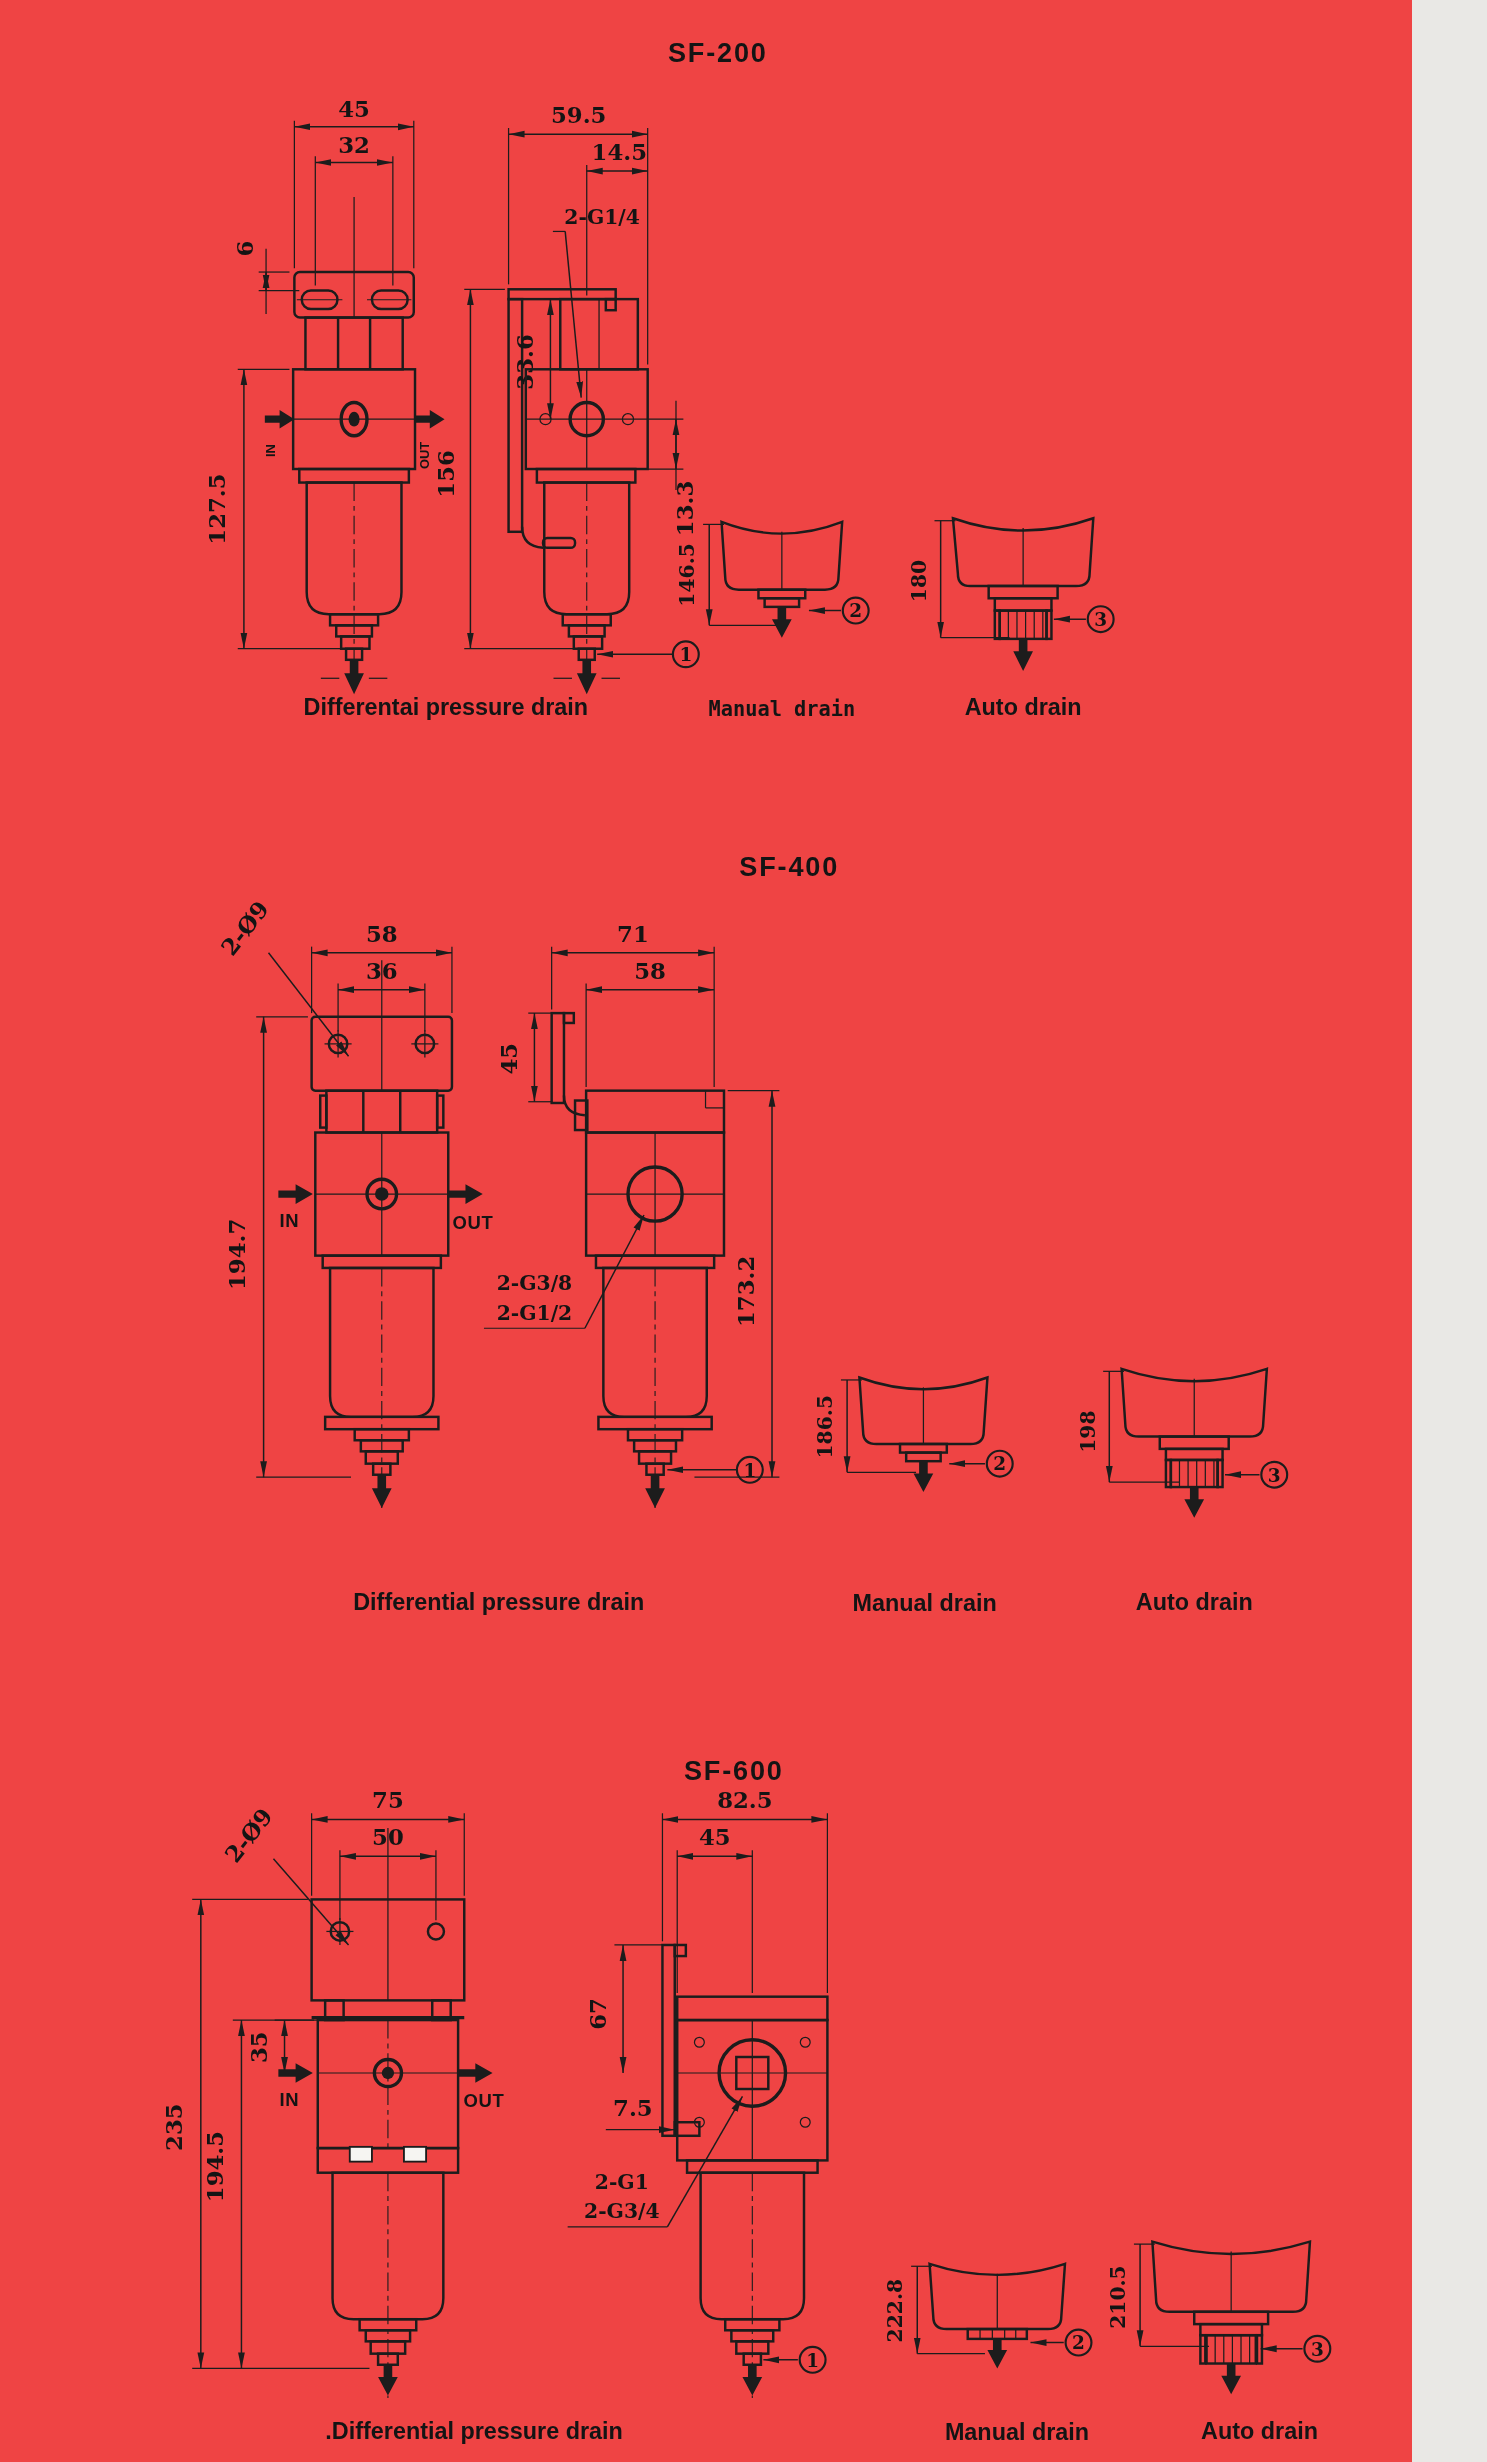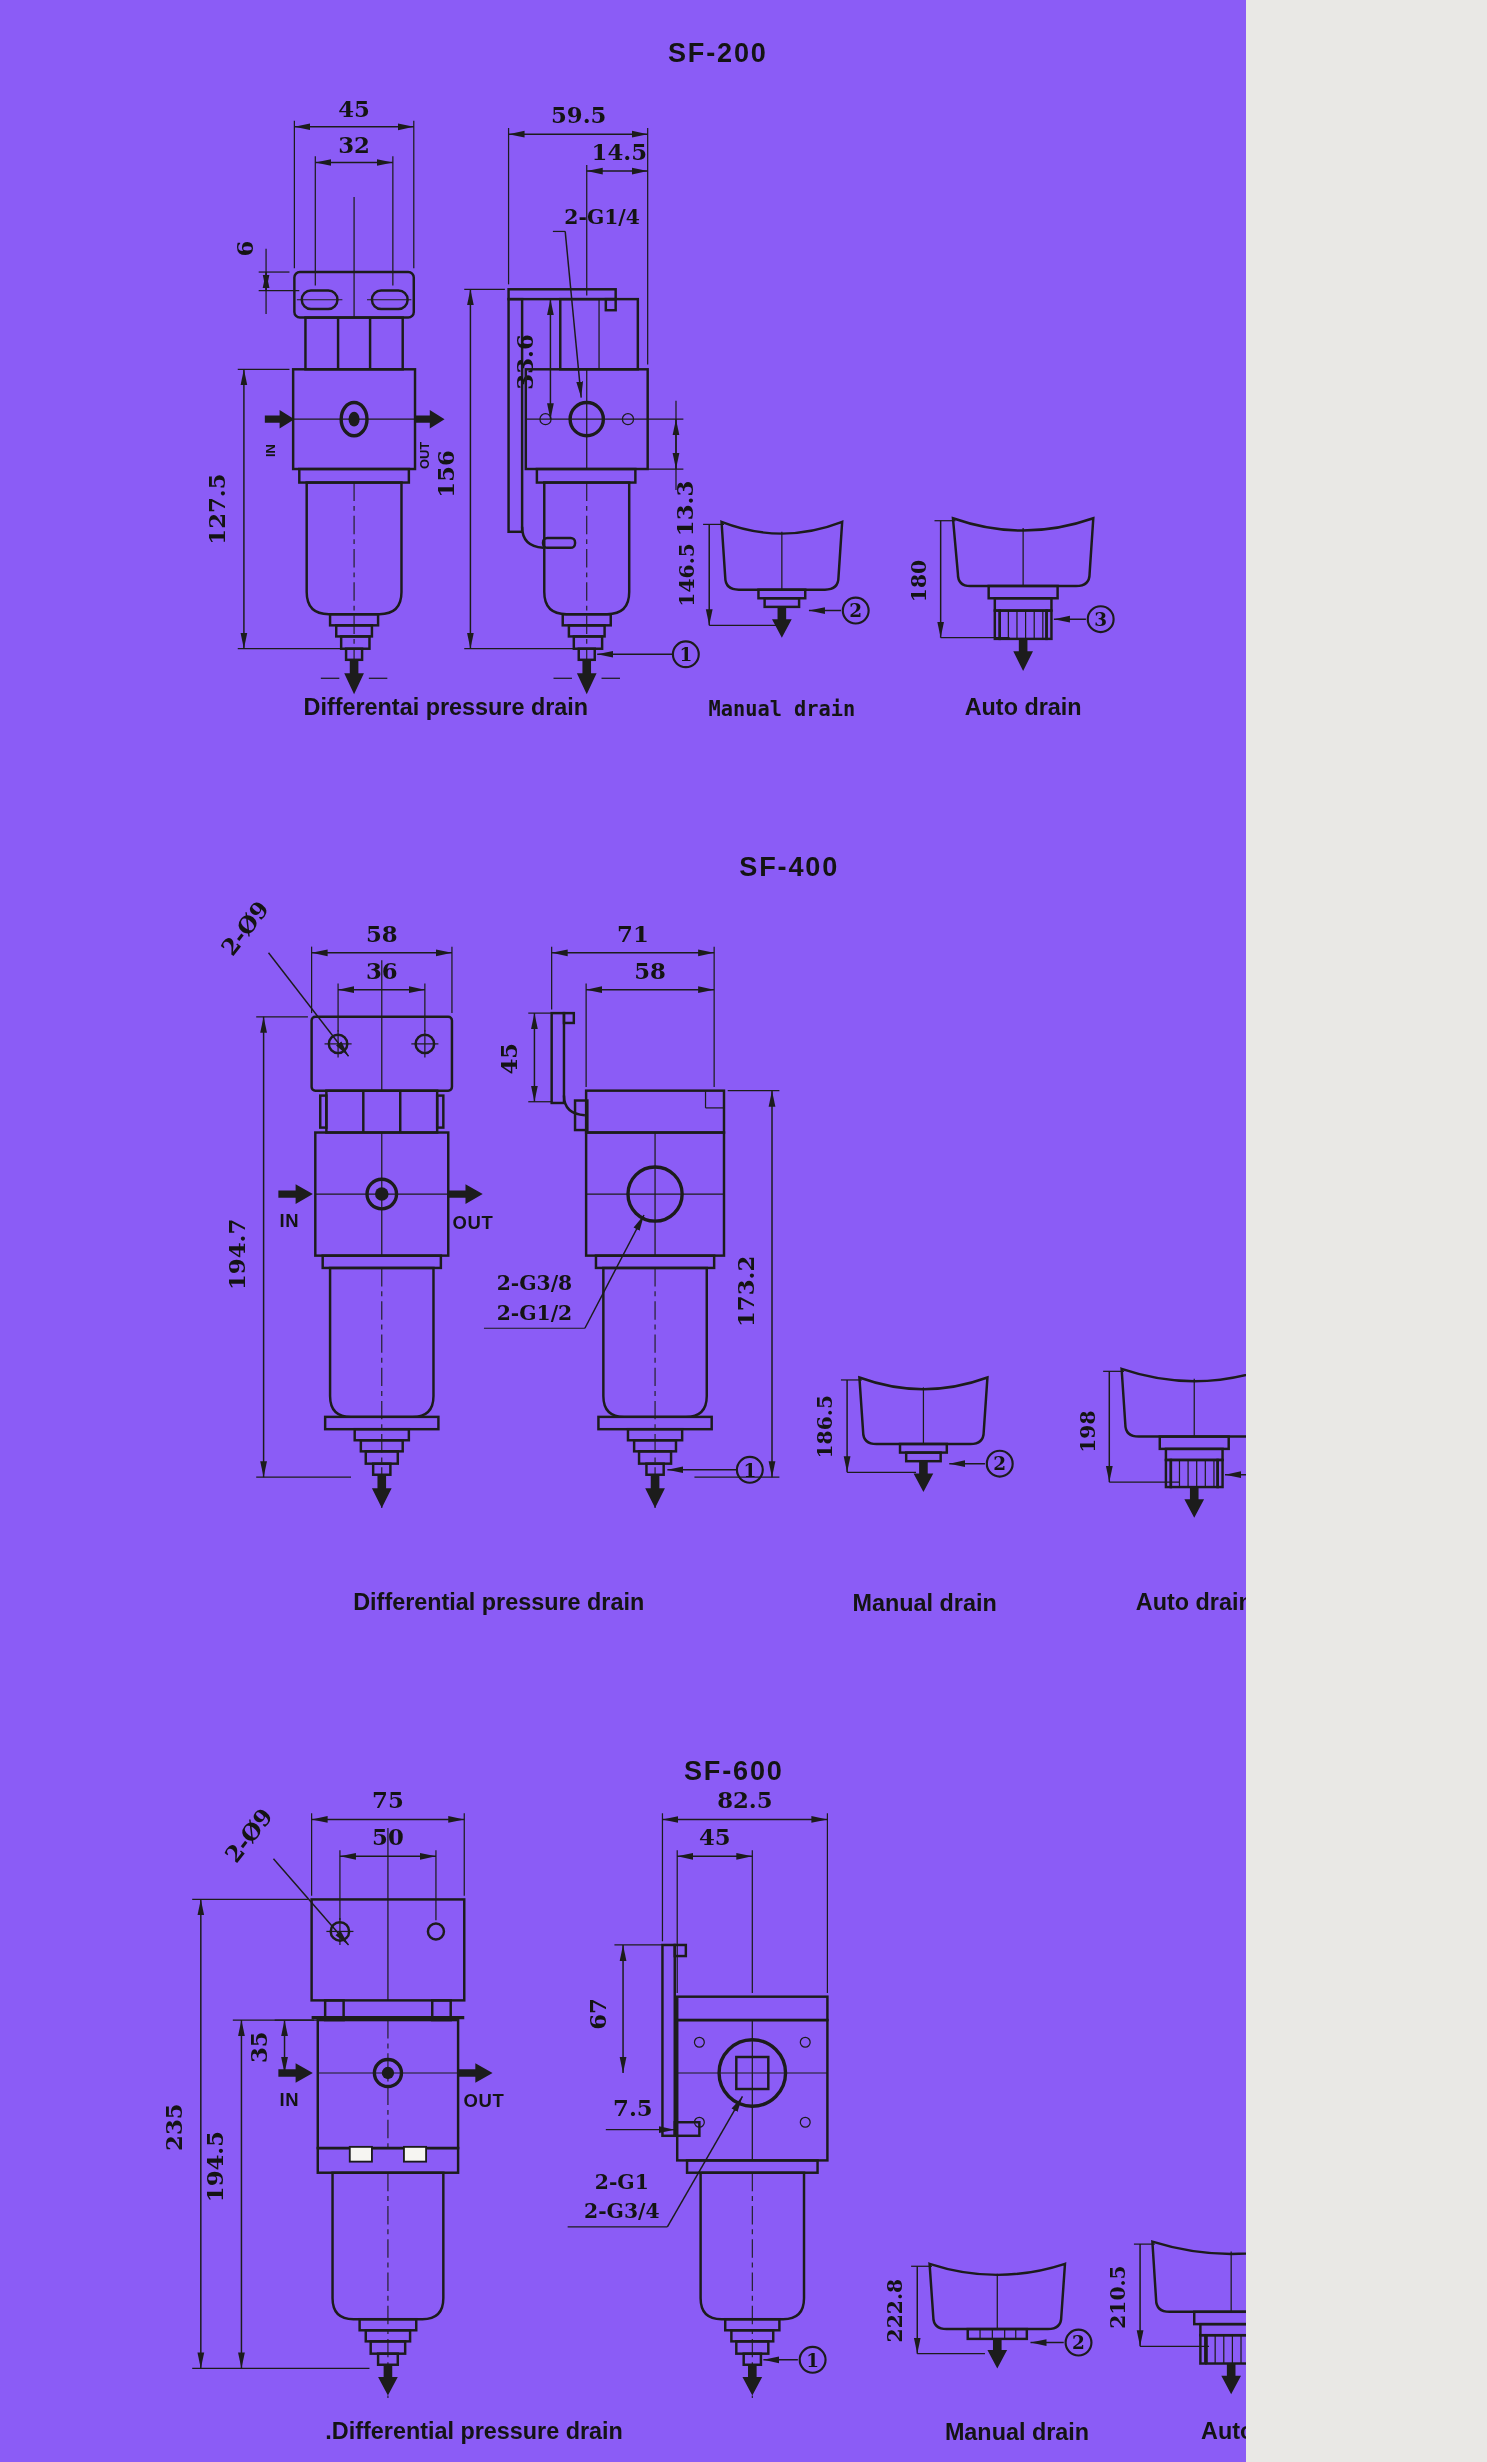--- a/index.html
+++ b/index.html
@@ -1,17 +1,17 @@
 <!DOCTYPE html>
 <html style="font-size:9.8px"><head>
 <meta charset="utf-8">
 <style>
   html,body{margin:0;padding:0;}
   body{background:#e9e8e5;font-family:"Liberation Sans",sans-serif;}
-  .sheet{position:relative;width:1246px;height:2462px;background:#8b5cf6;overflow:hidden;}
+  .sheet{position:relative;width:1412px;height:2462px;background:#ef4444;overflow:hidden;}
   svg{display:block;}
   
   .ol{fill:none;stroke:#1c1c1c;stroke-width:4;}
   .ol2{fill:none;stroke:#1c1c1c;stroke-width:5.5;}
   .thin{fill:none;stroke:#1c1c1c;stroke-width:2;}
   .dim{fill:none;stroke:#1c1c1c;stroke-width:2.4;}
   .cl{fill:none;stroke:#1c1c1c;stroke-width:1.8;stroke-dasharray:30 8 8 8;}
   .fillink{fill:#1c1c1c;stroke:none;}
   text{fill:#141414;}
   .t-title{font:600 44px "Liberation Sans",sans-serif;letter-spacing:3px;}

